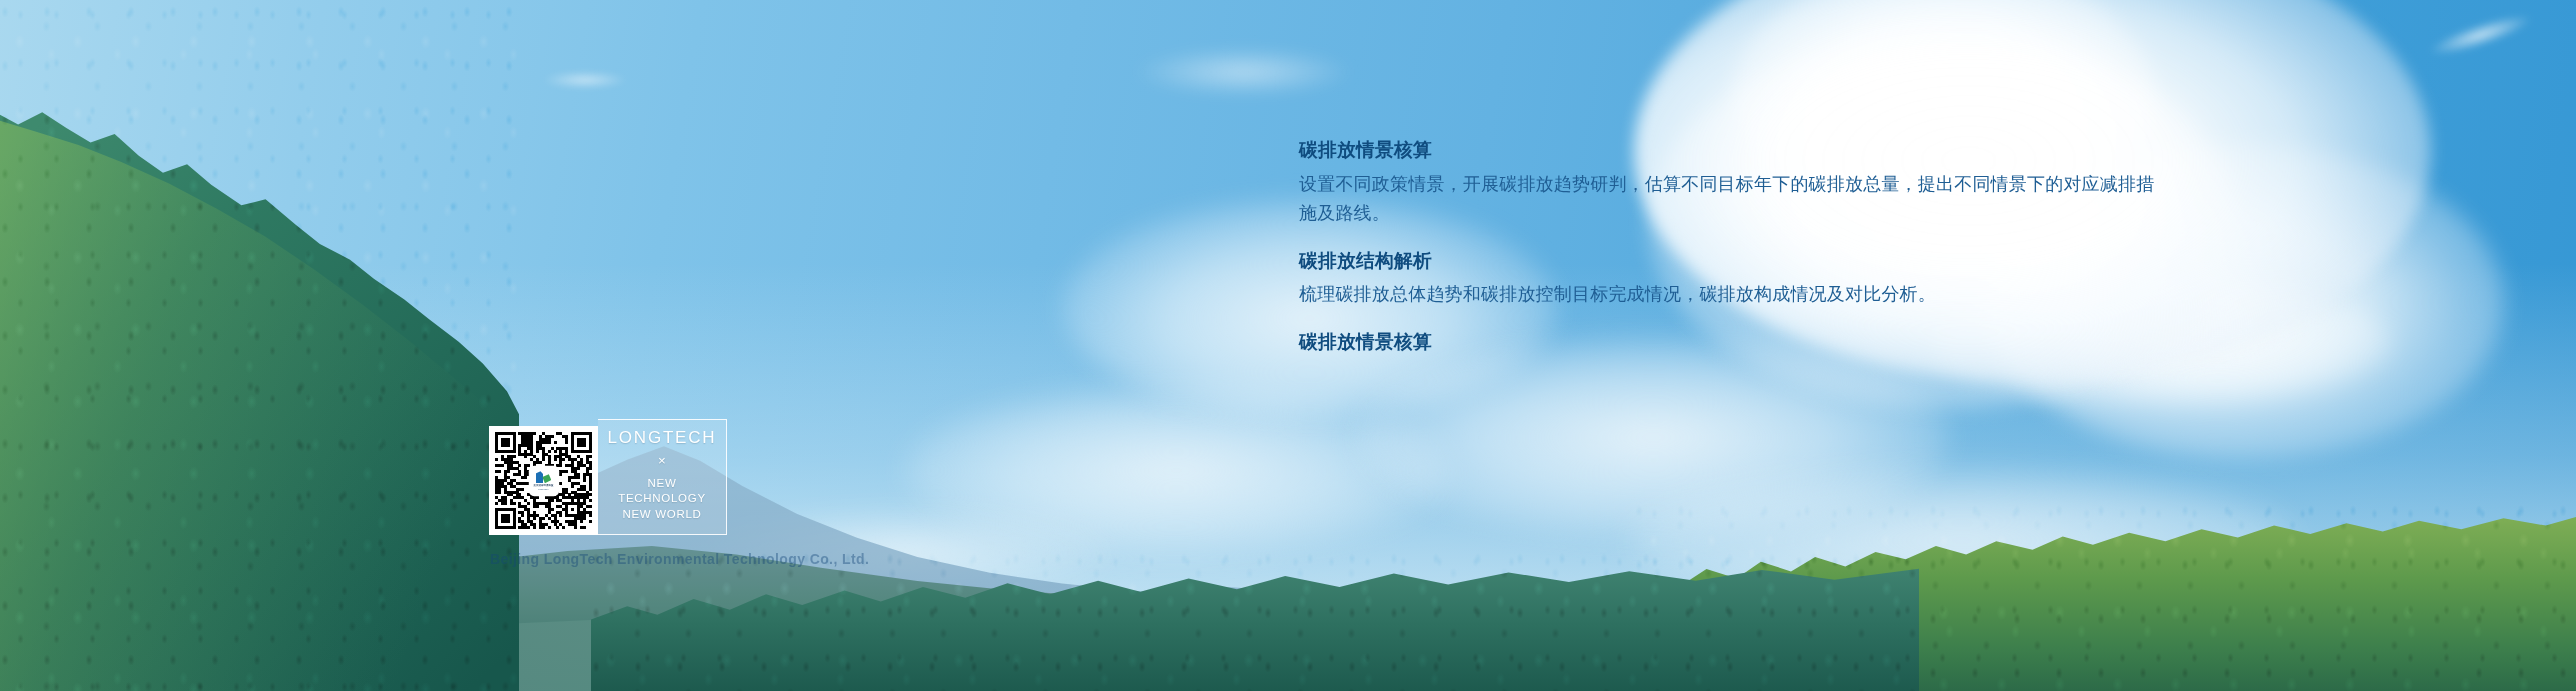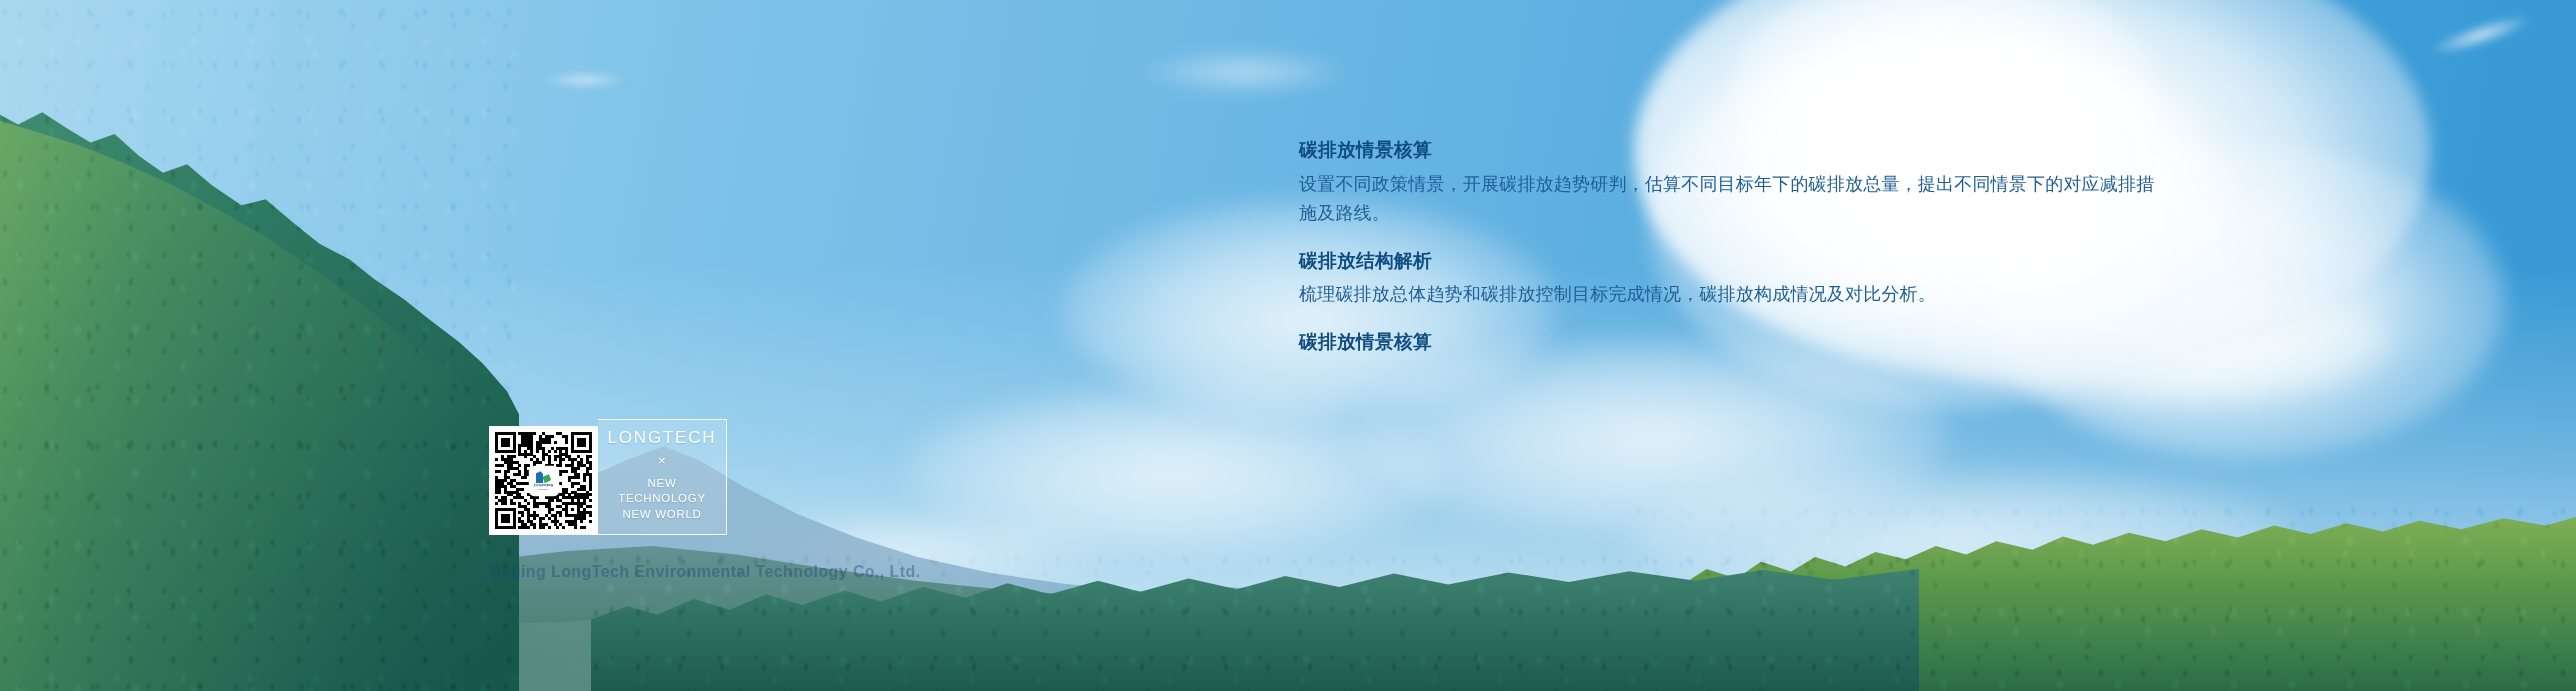--- a/index.html
+++ b/index.html
@@ -276,22 +276,22 @@
   
   .watermark{
     position:absolute; left:490px; top:550px;
     pointer-events:none;
   }
   .wm-cn{
     font-size:37px; color:rgba(21,70,120,.42);
     letter-spacing:2.4px; line-height:1; white-space:nowrap;
   }
   .wm-en{
-    margin-top:13px;
-    font-size:16px; color:rgba(21,70,120,.40);
+    margin-top:1px;
+    font-size:14px; color:rgba(21,70,120,.40);
     letter-spacing:0.4px; white-space:nowrap; font-weight:bold;
   }
 
   
   .content{
     position:absolute; left:1299px; top:138px; width:863px;
   }
   .sec{ margin-bottom:20.5px; }
   .sec:last-child{ margin-bottom:0; }
   .sec-h{

